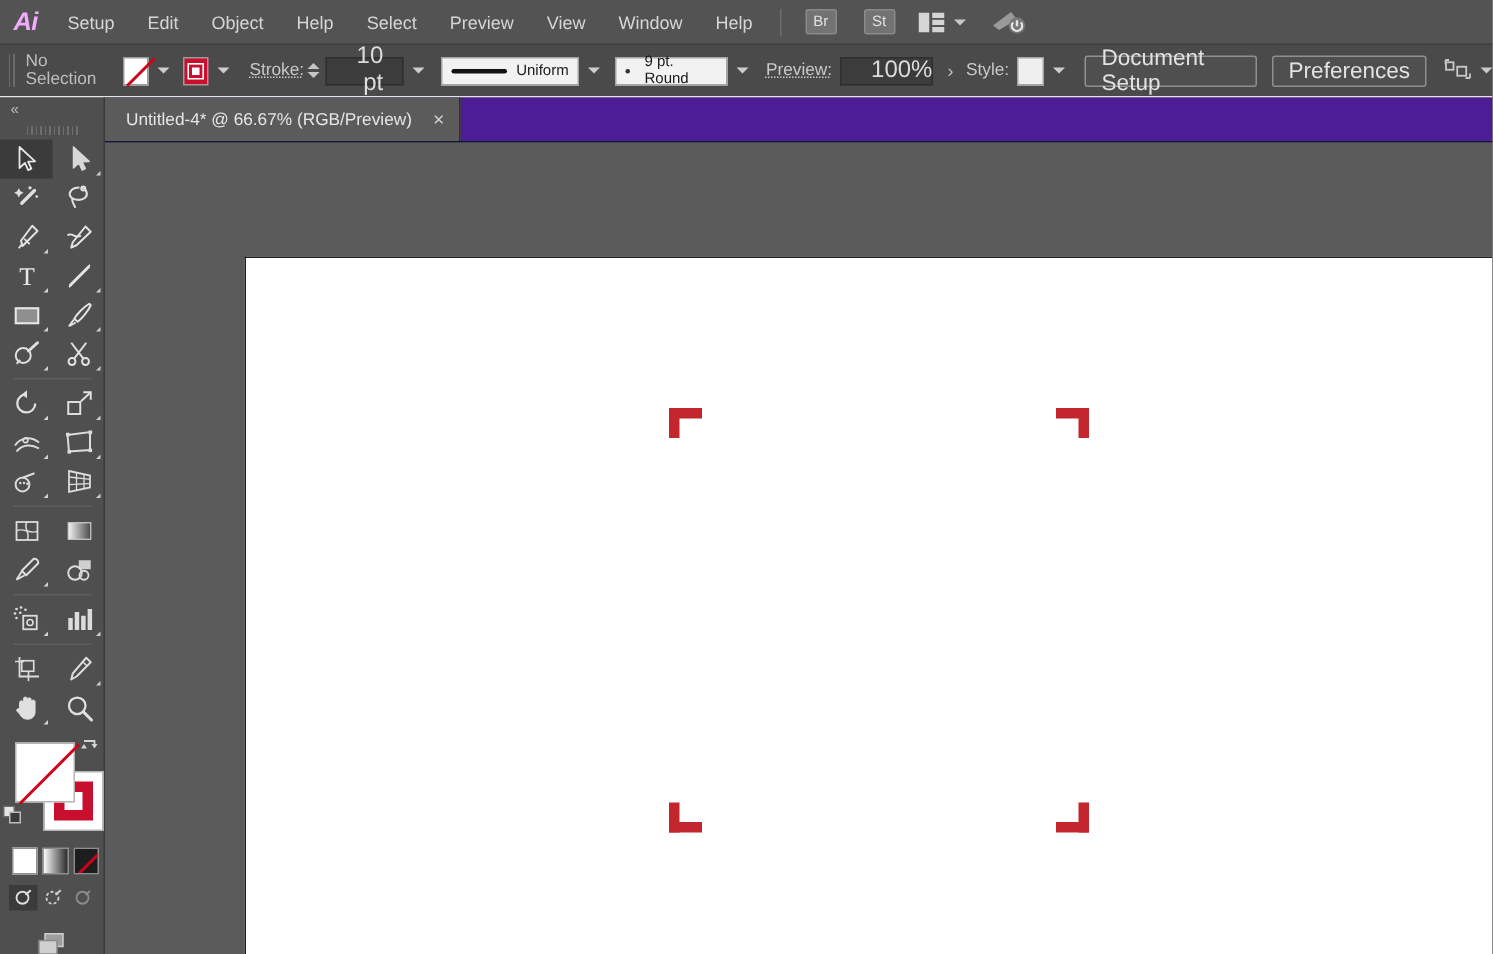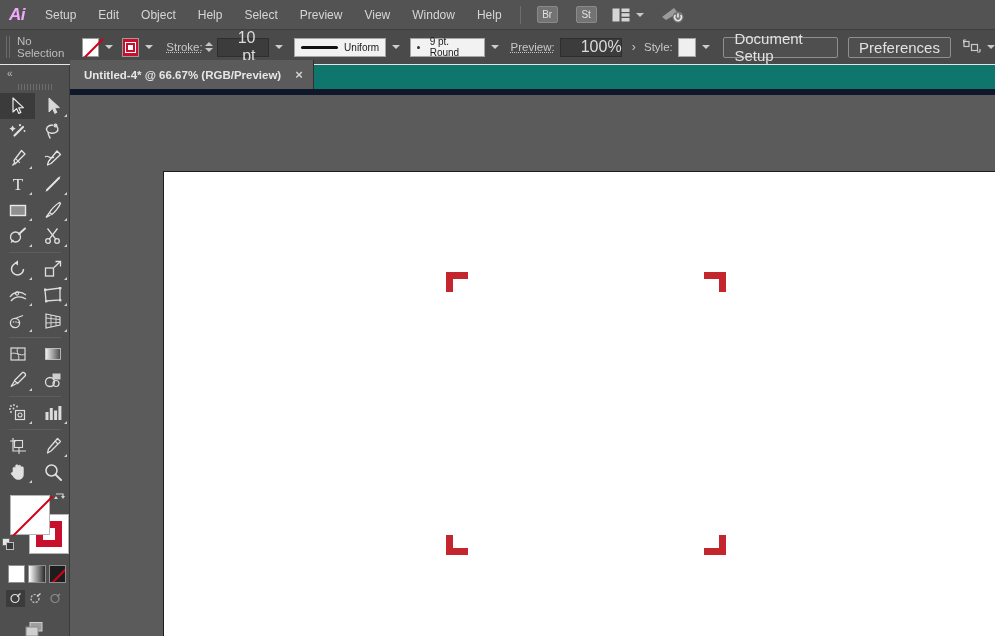--- a/index.html
+++ b/index.html
@@ -90,22 +90,22 @@
   .btn{
     height:21px; padding:0 10px; border:1px solid #8f8f8f; border-radius:2px;
     background:#4f4f4f; color:#e2e2e2; font-size:15px;
     display:flex;align-items:center; margin-left:10px;
   }
   .doc-ic{ margin-left:12px; display:flex;align-items:center; }
 
   
   .tabbar{
     position:absolute; left:70px; top:65px; width:925px; height:30px;
-    background:#0f766e; border-bottom:6px solid #0f172a;
-    display:flex; align-items:flex-end;font-weight:bold;
+    background:#4c1d95; border-bottom:1px solid #0f172a;
+    display:flex; align-items:flex-end;
   }
   .doctab{
     height:29px; background:#5b5b5b; border-right:1px solid #303030;
     display:flex;align-items:center; padding:0 10px 0 14px;
     color:#e6e6e6; font-size:11.5px; white-space:nowrap;
   }
   .tab-close{ margin-left:14px; color:#d2d2d2; font-size:13px; line-height:1; }
 
   
   .toolbar{

